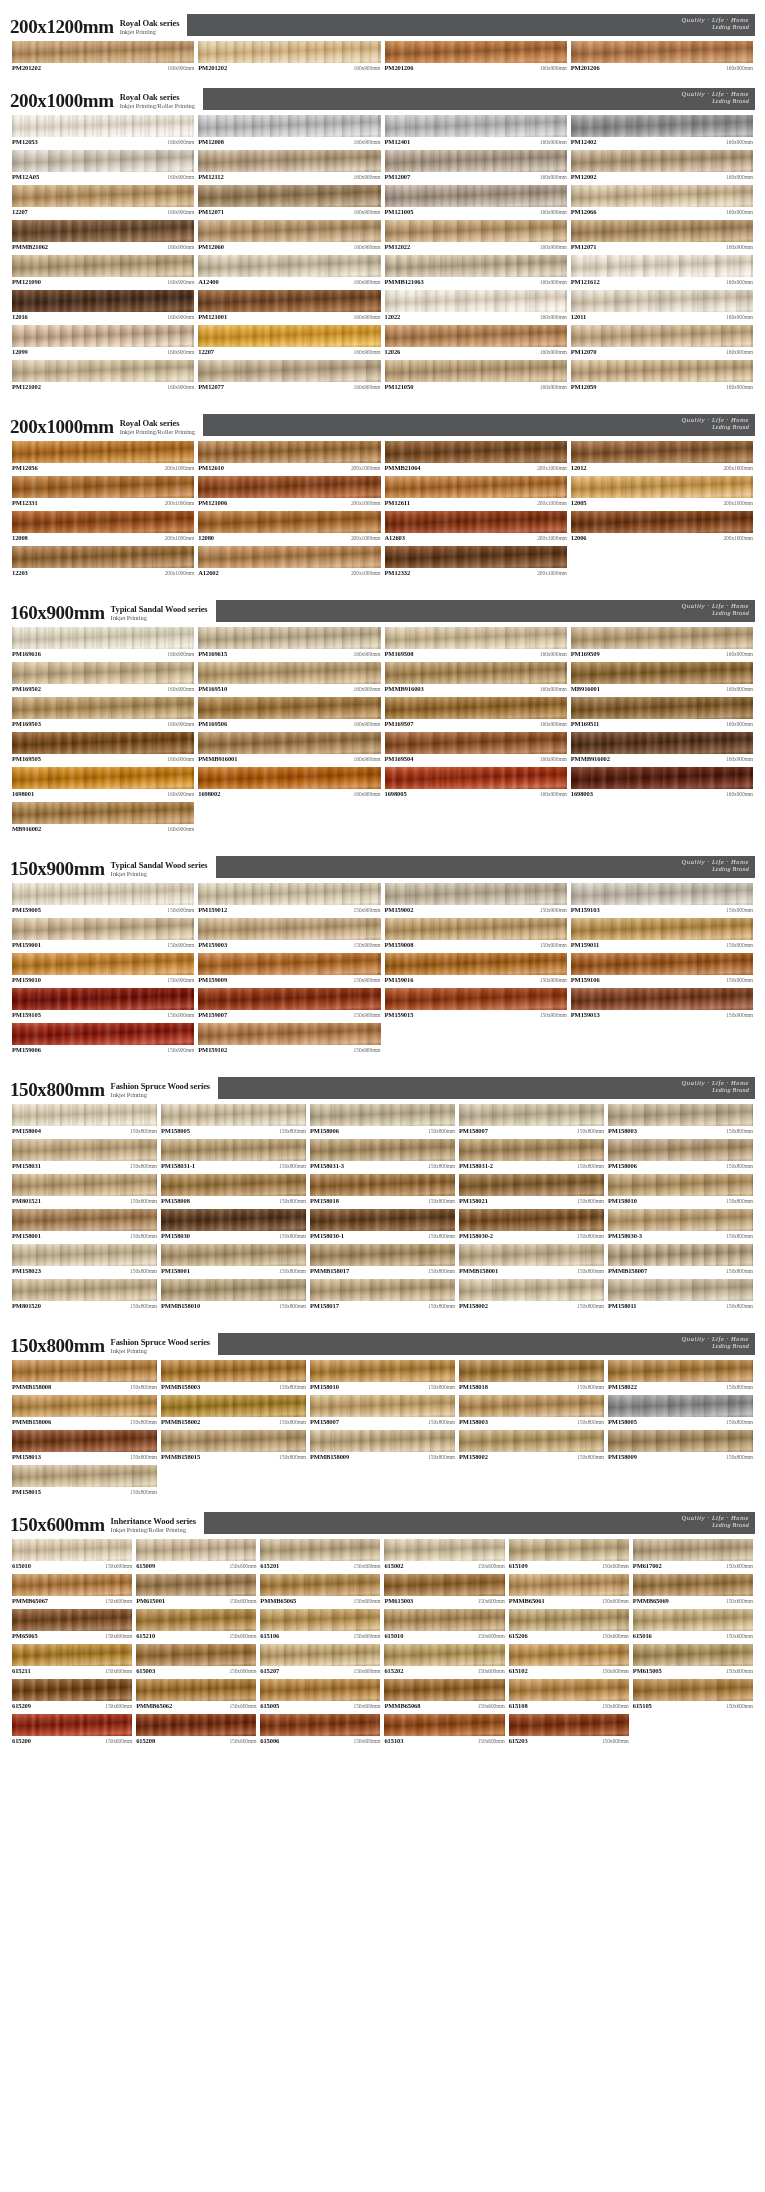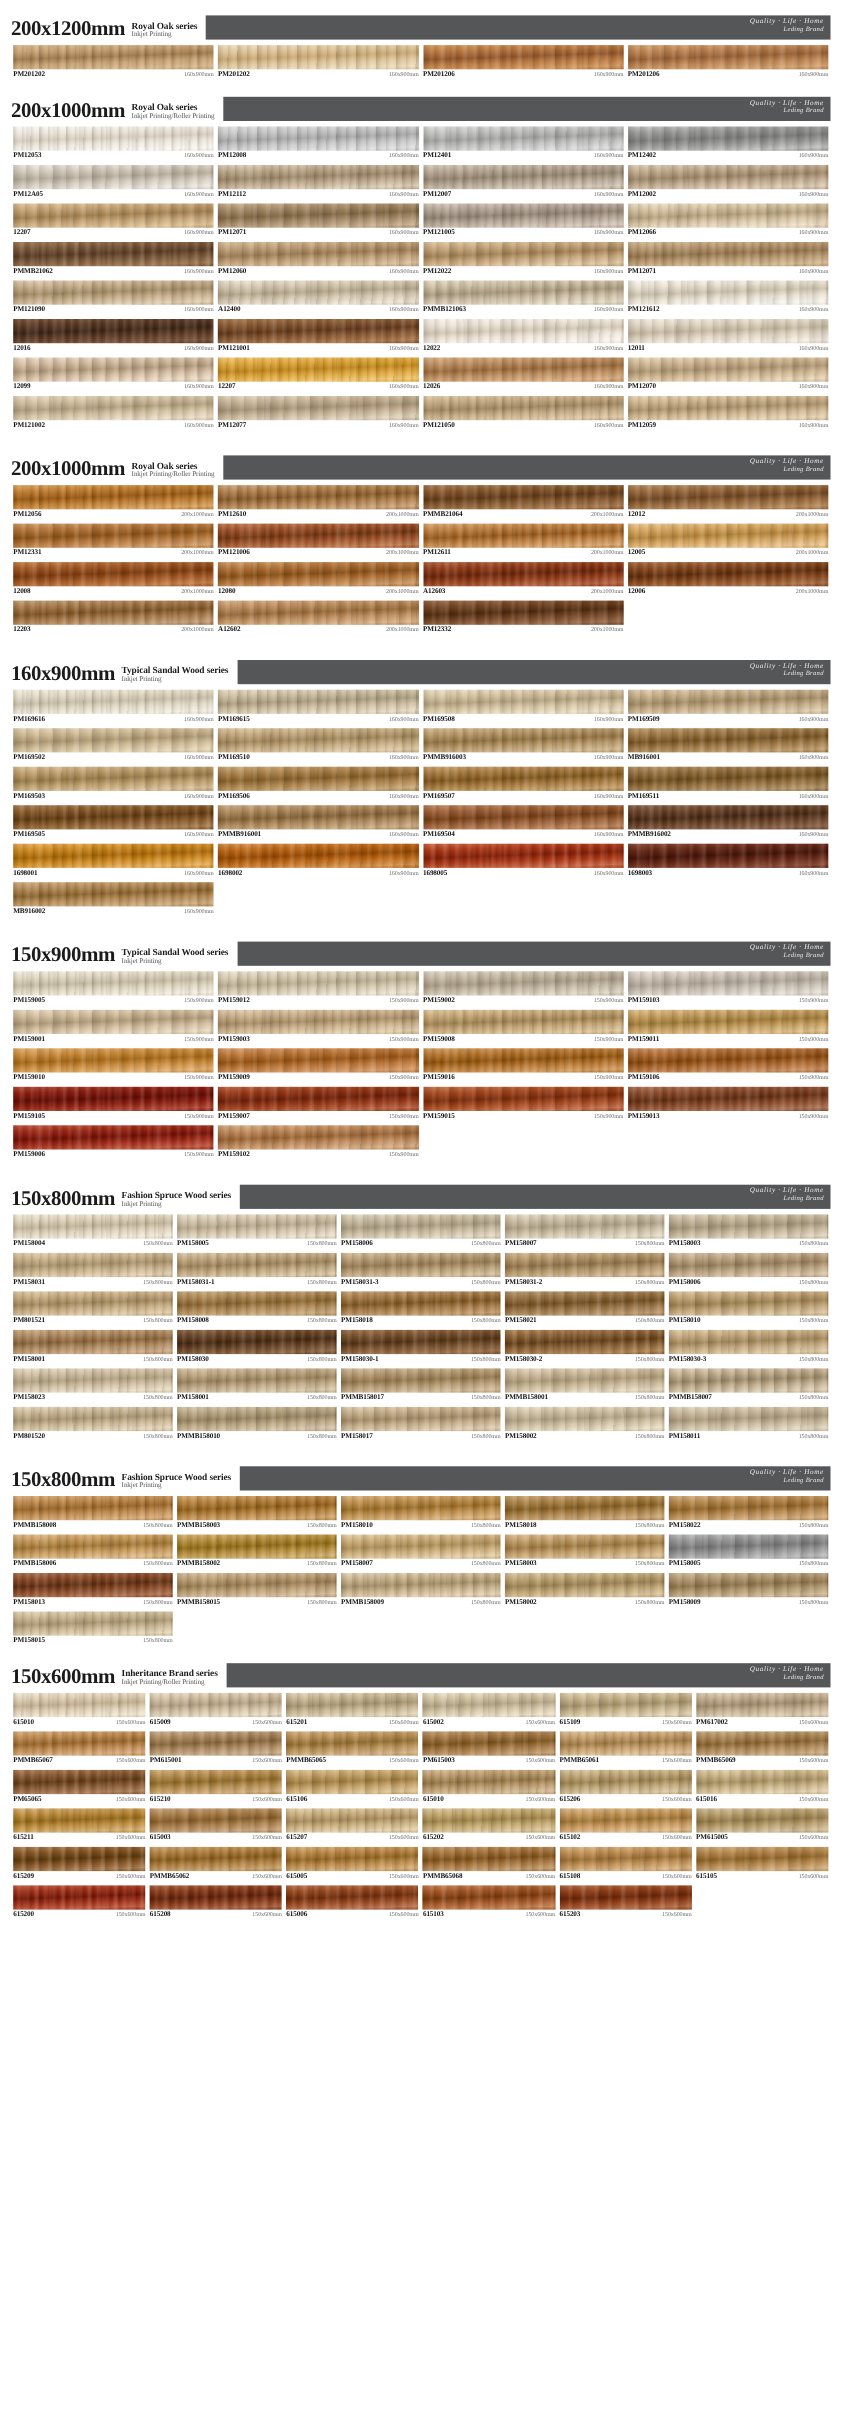--- a/index.html
+++ b/index.html
@@ -1195,21 +1195,21 @@
               <span class="dim">150x800mm</span>
             </div>
           </div>
         </div>
         <div class="spacer-md"></div>
       </div>
       <div class="section">
         <div class="sec-head">
           <div class="sec-size">150x600mm</div>
           <div class="sec-names">
-            <div class="sec-series">Inheritance Brand series</div>
+            <div class="sec-series">Inheritance Wood series</div>
             <div class="sec-print">Inkjet Printing/Roller Printing</div>
           </div>
           <div class="sec-bar">
             <div class="brandmark">
               <span class="q">Quality  ·  Life  ·  Home</span>
               <span class="b">Leding Brand</span>
             </div>
           </div>
         </div>
         <div class="grid">

